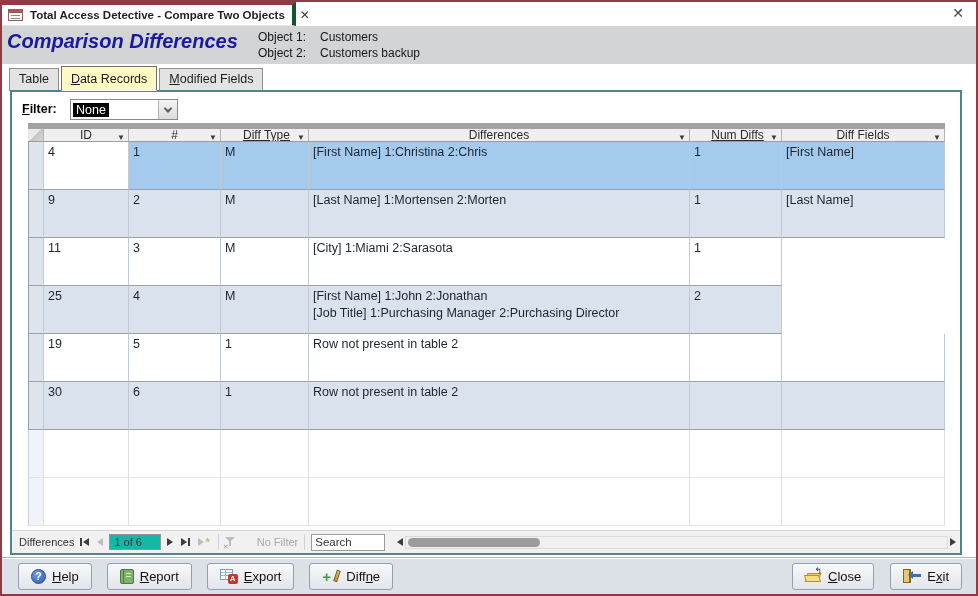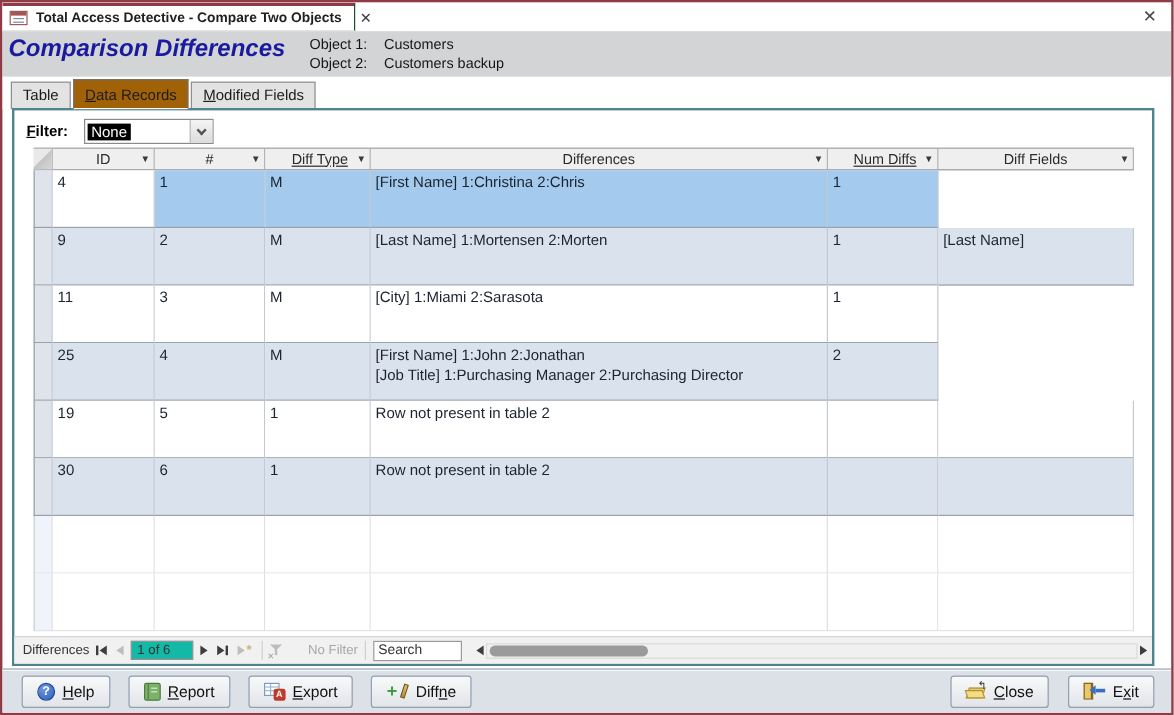--- a/index.html
+++ b/index.html
@@ -6,56 +6,56 @@
   html,body { width:978px; height:596px; }
   body {
     font-family:"Liberation Sans", sans-serif;
     position:relative; background:#fff;
     border:2px solid #8e3b45;
     overflow:hidden;
   }
   
   .titlebar { position:absolute; left:0; top:0; right:0; height:24px; background:#fff; }
   .doc-tab { position:absolute; left:0; top:0; width:294px; height:24px;
-    border-top:3px solid #8e3b45; border-right:1px solid #14532d; border-bottom:1px solid #e6e6e6;
+    border-top:3px solid #8e3b45; border-right:4px solid #14532d; border-bottom:1px solid #e6e6e6;
     background:#fff; display:flex; align-items:center; padding-left:6px; gap:7px; }
   .doc-title { font-size:11.5px; font-weight:bold; color:#1f1f1f; white-space:nowrap; }
   .tab-x { margin-left:8px; font-size:12px; color:#3c3c3c; cursor:default; }
   .win-x { position:absolute; right:12px; top:3px; font-size:14px; color:#454545; }
   .form-ic { position:relative; width:15px; height:12px; border:1px solid #9c5a5a; background:#fff; flex:0 0 auto; }
   .form-ic::before { content:""; position:absolute; left:0; top:0; right:0; height:3px; background:#a85555; }
   .form-ic::after { content:""; position:absolute; left:2px; top:5px; right:2px; height:1px;
     background:#7c8aa0; box-shadow:0 3px 0 #7c8aa0; }
   
   .band { position:absolute; left:0; top:24px; right:0; height:38px; background:#d3d4d6; }
   .big-title { position:absolute; left:5px; top:4px; font-size:20px; font-weight:bold; font-style:italic; color:#1a1a9e; }
   .objects { position:absolute; left:256px; top:3px; font-size:12px; color:#161616; }
   .obj-row { display:flex; line-height:16px; }
   .obj-label { width:62px; }
   
   .tabstrip { position:absolute; left:0; top:62px; right:0; height:27px; background:#fff;
     display:flex; align-items:flex-end; padding-left:7px; }
   .tab { border:1px solid #8f8f8f; background:#e3e3e3; font-size:12.5px; color:#1c1c1c;
     padding:3px 9px 4px 9px; margin-right:2px; position:relative; }
-  .tab.active { background:#a16207; border-color:#6e6e6e; border-bottom-color:#fff; padding-top:5px; z-index:3; }
+  .tab.active { background:#fef9c3; border-color:#6e6e6e; border-bottom-color:#fff; padding-top:5px; z-index:3; }
   
   .page { position:absolute; left:8px; top:88px; width:952px; height:465px;
     border:2px solid #4e858e; background:#fff; z-index:1; }
   .filter-label { position:absolute; left:10px; top:10px; font-size:12.5px; font-weight:600; color:#000; }
   .combo { position:absolute; left:58px; top:7px; width:108px; height:21px;
     border:1px solid #8a8a8a; background:#fff; display:flex; align-items:stretch; }
   .combo-text { flex:1; display:flex; align-items:center; padding-left:2px; font-size:12.5px; }
   .combo-text span { background:#000; color:#fff; padding:0 3px; }
   .combo-btn { width:19px; border-left:1px solid #b5b5b5; background:linear-gradient(#f4f4f4,#dcdcdc);
     display:flex; align-items:center; justify-content:center; }
   .chev { width:6px; height:6px; border-right:2px solid #555; border-bottom:2px solid #555;
     transform:rotate(45deg) translate(-1px,-1px); }
   
   .grid { position:absolute; left:16px; top:31px; width:917px; }
-  .ghead { display:flex; height:19px; border-top:1px solid #a3a3a3; border-bottom:1px solid #9c9c9c; background:#efefef; }
+  .ghead { display:flex; height:19px; border-top:6px solid #a3a3a3; border-bottom:1px solid #9c9c9c; background:#efefef; }
   .hcell { position:relative; border-right:1px solid #b3b3b3; font-size:12px; color:#2b2b2b;
     display:flex; align-items:center; overflow:hidden; }
   .hcell .hl { width:100%; text-align:center; }
   .hcell .hl.tl { text-align:center; padding-left:4px;text-decoration:underline; }
   .harr { position:absolute; right:3px; top:4px; font-size:8px; color:#3a3a3a; }
   .corner { background:#e9e9e9; }
   .corner::before { content:""; position:absolute; inset:0;
     background:linear-gradient(135deg, transparent 48%, #c4c4c4 49%, #d6d6d6 100%); }
   .c-sel  { width:16px; flex:0 0 auto; }
   .c-id   { width:85px; flex:0 0 auto; }
@@ -214,20 +214,21 @@
         </div>
     </div>
 
     <div class="grow bg-sel">
       <div class="cell c-sel selcell"></div>
       <div class="cell c-id cur-cell">4</div>
       <div class="cell c-num">1</div>
       <div class="cell c-type">M</div>
       <div class="cell c-diff">[First Name] 1:Christina 2:Chris</div>
       <div class="cell c-nd">1</div>
+      <div class="cell c-df">[First Name]</div>
     </div>
 
     <div class="grow bg-alt">
       <div class="cell c-sel selcell"></div>
       <div class="cell c-id">9</div>
       <div class="cell c-num">2</div>
       <div class="cell c-type">M</div>
       <div class="cell c-diff">[Last Name] 1:Mortensen 2:Morten</div>
       <div class="cell c-nd">1</div>
       <div class="cell c-df">[Last Name]</div>

